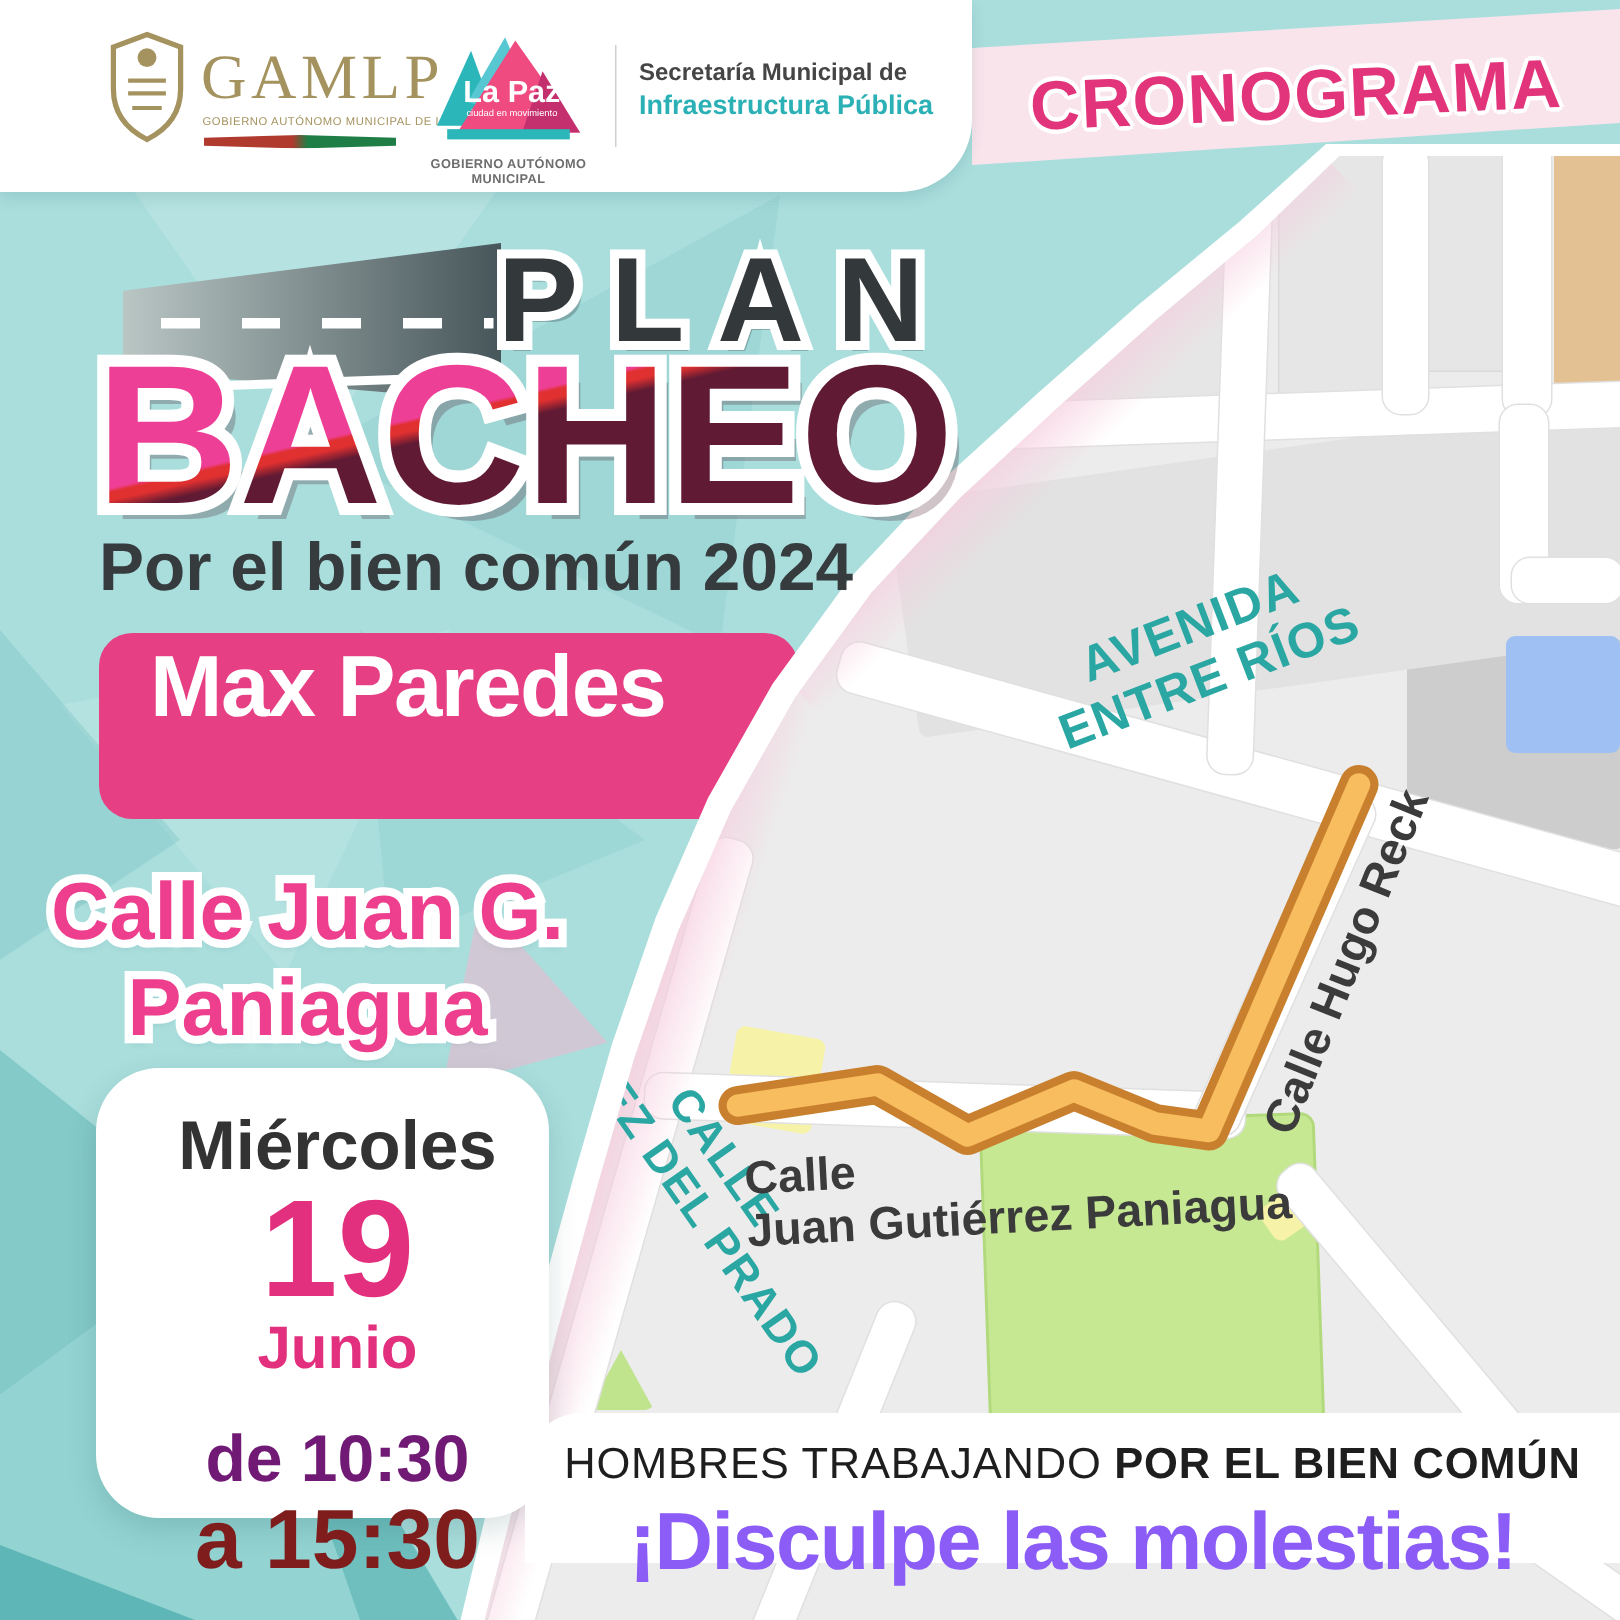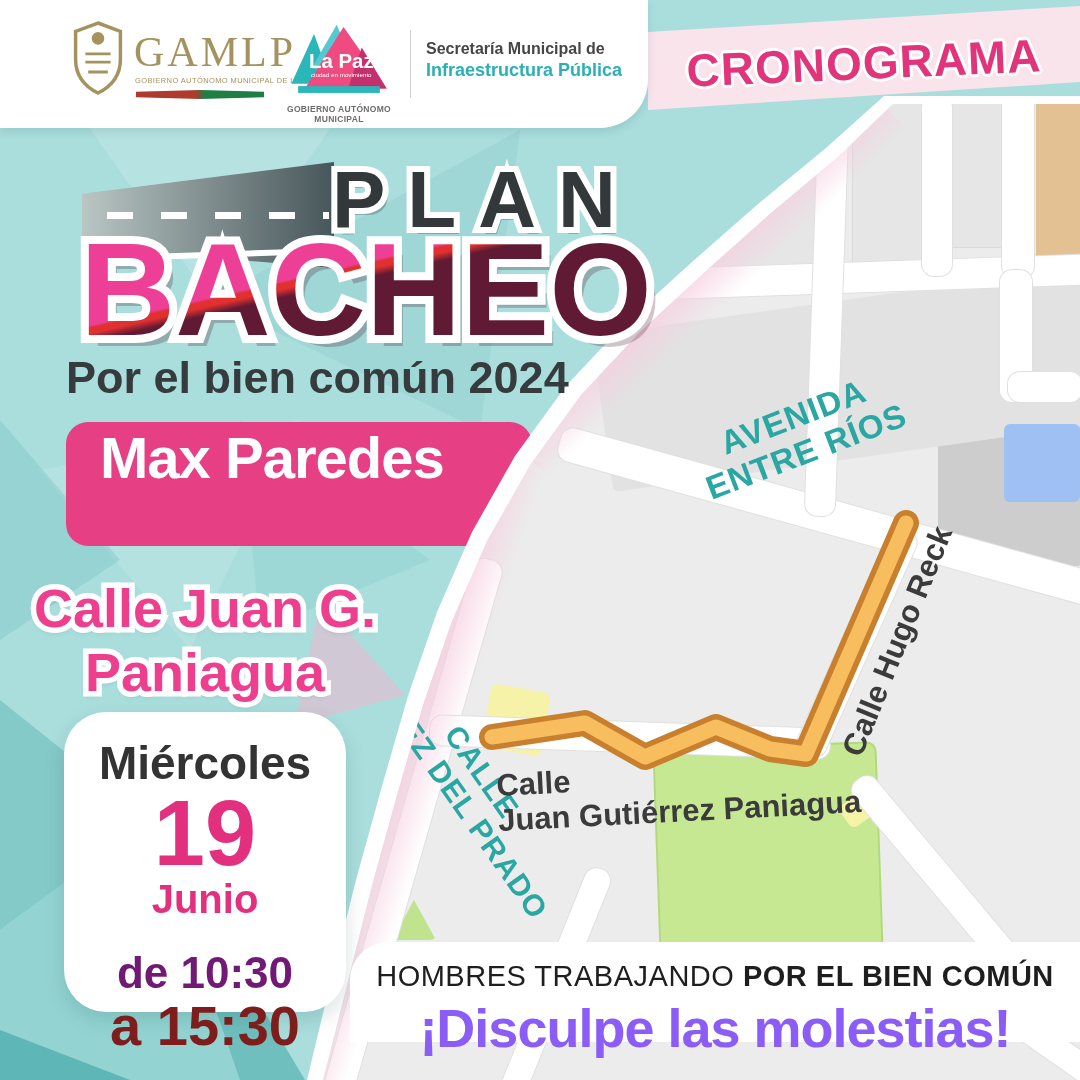--- a/index.html
+++ b/index.html
@@ -50,21 +50,21 @@
     background:linear-gradient(90deg,#b9c6c4,#47565a);
     clip-path:polygon(0 30%,100% 0,100% 100%,0 80%);}
   .roaddash{position:absolute;left:10%;top:47%;width:88%;height:7px;
     background:repeating-linear-gradient(90deg,#fff 0 26px,transparent 26px 54px);}
   .roadedge{position:absolute;left:86px;top:252px;width:242px;height:6px;background:#fff;
     border-radius:3px;transform:rotate(-2deg);}
   .plan{position:absolute;left:332px;top:160px;font-size:80px;font-weight:900;letter-spacing:22px;line-height:1;}
   .plan .stroke{position:absolute;left:0;top:0;color:#fff;-webkit-text-stroke:12px #fff;
     text-shadow:5px 7px 0 rgba(40,50,60,.28);}
   .plan .fill{position:relative;color:#33383b;}
-  .bacheo{position:absolute;left:64px;top:224px;font-size:132px;font-weight:900;letter-spacing:0px;line-height:1;margin-left:16px;}
+  .bacheo{position:absolute;left:64px;top:224px;font-size:132px;font-weight:900;letter-spacing:0px;line-height:1;}
   .bacheo .stroke{position:absolute;left:0;top:0;color:#fff;-webkit-text-stroke:16px #fff;
     text-shadow:9px 11px 0 rgba(70,20,35,.25);}
   .bacheo .fill{position:relative;
     background:linear-gradient(167deg,#ee3f96 0 40%,#e03030 41% 43%,#611a33 46% 100%);
     -webkit-background-clip:text;background-clip:text;color:transparent;}
   .tagline{position:absolute;left:66px;top:352px;font-size:45px;font-weight:800;color:#363b3e;z-index:7;}
 
   
   .district{position:absolute;left:66px;top:422px;width:466px;height:124px;border-radius:22px;
     background:#e63f84;z-index:4;color:#fff;padding-left:34px;box-sizing:border-box;}
@@ -74,21 +74,21 @@
   
   .street-head{position:absolute;left:30px;top:576px;width:350px;text-align:center;z-index:7;
     font-size:54px;font-weight:900;line-height:1.22;}
   .street-head .line{position:relative;height:64px;}
   .street-head .stroke{position:absolute;left:0;width:100%;color:#fff;-webkit-text-stroke:11px #fff;
     text-shadow:0 4px 6px rgba(0,90,90,.25);}
   .street-head .fill{position:absolute;left:0;width:100%;color:#ee3f8e;}
 
   
   .sched{position:absolute;left:64px;top:712px;width:282px;height:300px;background:#fff;
-    border-radius:42px;z-index:6;text-align:center;box-shadow:0 8px 20px rgba(0,60,60,.15);}
+    border-radius:42px;z-index:6;text-align:center;box-shadow:0 8px 20px rgba(0,60,60,.15);padding-left:20px;}
   .sched .day{margin-top:24px;font-size:46px;font-weight:900;color:#333;}
   .sched .date{font-size:92px;font-weight:900;color:#e3307e;line-height:.95;}
   .sched .month{font-size:40px;font-weight:900;color:#e3307e;}
   .sched .t1{margin-top:28px;font-size:44px;font-weight:700;color:#701a75;line-height:1.05;}
   .sched .t2{font-size:56px;font-weight:900;color:#7f1d1d;line-height:1.05;}
 
   
   .footer{position:absolute;left:350px;top:942px;width:730px;height:100px;background:#fff;
     border-top-left-radius:38px;z-index:8;text-align:center;}
   .footer .l1{margin-top:18px;font-size:29px;color:#1e1e1e;letter-spacing:.5px;}

